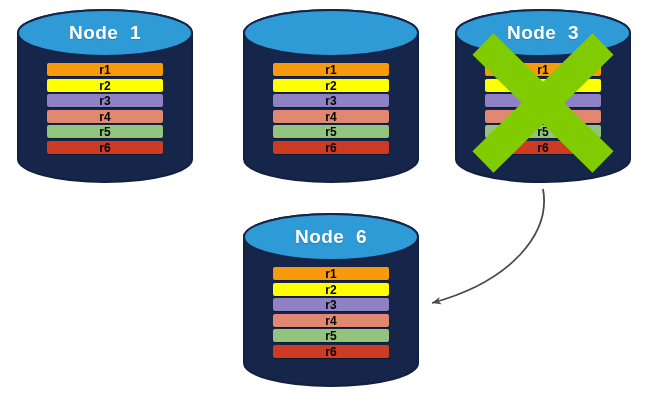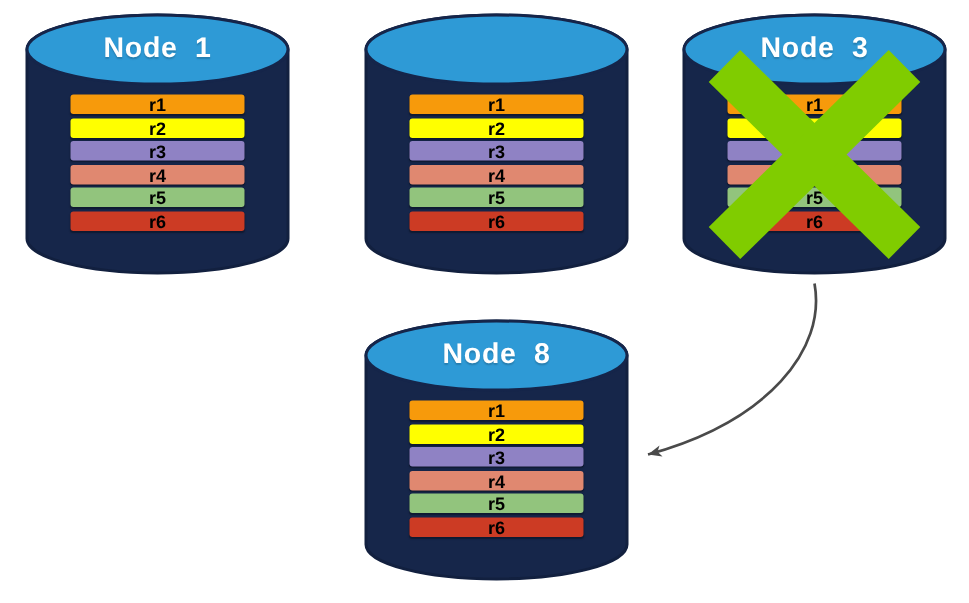--- a/index.html
+++ b/index.html
@@ -163,21 +163,21 @@
             <line x1="28" y1="36" x2="148" y2="154"></line>
             <line x1="148" y1="36" x2="28" y2="154"></line>
           </g>
         </svg>
       </div>
       <div class="node" style="left: 243px; top: 212px; width: 176px; height: 178px;">
         <svg class="node-svg" width="176" height="178" viewBox="0 0 176 178">
           <path d="M 1 25 L 1 151 A 87 23 0 0 0 175 151 L 175 25 A 87 23 0 0 0 1 25 Z" fill="#16264a" stroke="#12203f" stroke-width="2"></path>
           <ellipse cx="88" cy="25" rx="87" ry="23" fill="#2e9ad6" stroke="#15254a" stroke-width="2"></ellipse>
         </svg>
-        <div class="node-title" style="top: 14px;">Node  8</div>
+        <div class="node-title" style="top: 14px;">Node  6</div>
         <div class="rows" style="left: 0px; top: 0px; width: 176px; height: 178px;">
           <div class="row-bar" style="left: 30px; top: 55px; width: 116px; height: 13px; background: rgb(247, 154, 11);">
             <div class="row-label" style="top: 1px;">r1</div>
           </div>
           <div class="row-bar" style="left: 30px; top: 70.5px; width: 116px; height: 13px; background: rgb(255, 255, 0);">
             <div class="row-label" style="top: 1px;">r2</div>
           </div>
           <div class="row-bar" style="left: 30px; top: 86px; width: 116px; height: 13px; background: rgb(143, 130, 196);">
             <div class="row-label" style="top: 1px;">r3</div>
           </div>

